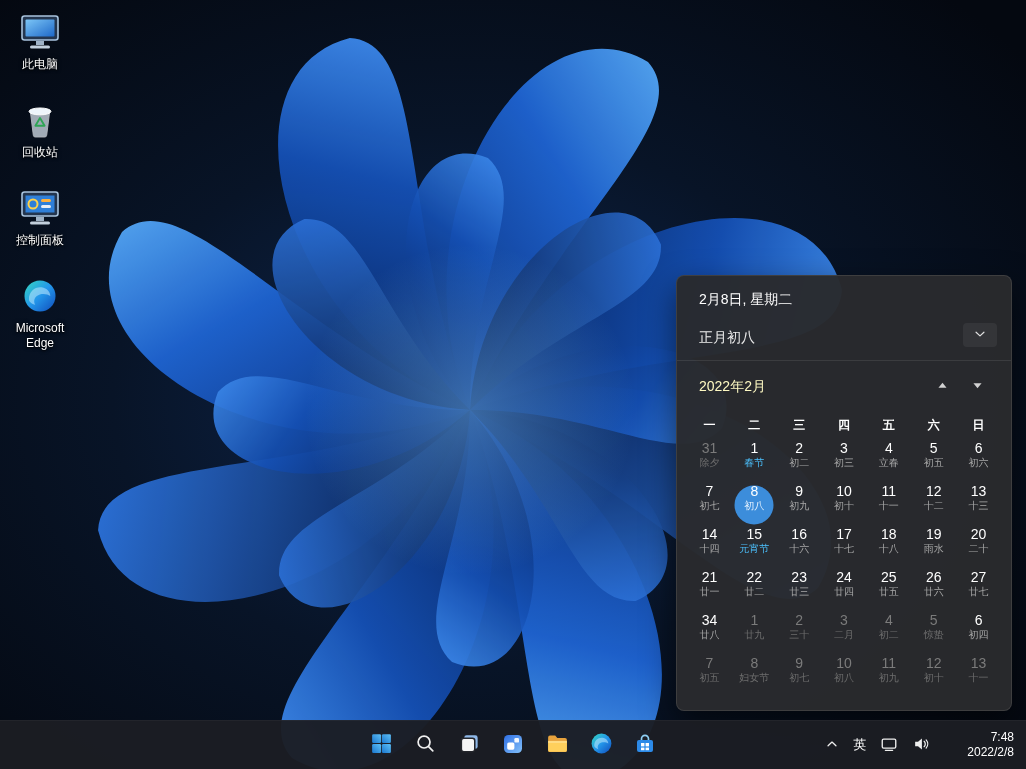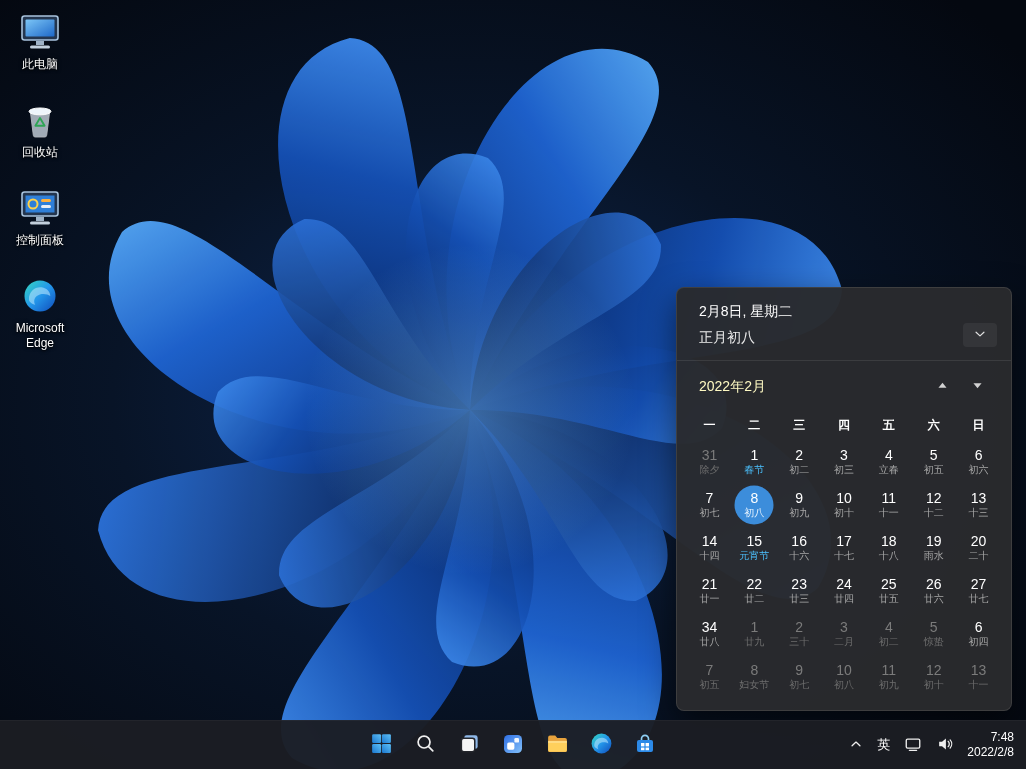--- a/index.html
+++ b/index.html
@@ -27,34 +27,34 @@
   .calendar-flyout{
     position:absolute;right:14px;bottom:58px;width:334px;z-index:5;
     background:rgba(41,42,45,.97);
     border:1px solid rgba(80,80,80,.55);
     border-radius:8px;
     box-shadow:0 12px 32px rgba(0,0,0,.55);
     color:#fff;overflow:hidden;
   }
   .cal-header{display:flex;justify-content:space-between;align-items:flex-end;padding:15px 14px 13px 22px;}
   .cal-date-heading{font-size:14px;color:#fff;}
-  .cal-lunar-heading{font-size:14px;color:#ececec;margin-top:8px;}
+  .cal-lunar-heading{font-size:14px;color:#ececec;margin-top:20px;}
   .cal-collapse{
     width:34px;height:24px;border:none;border-radius:4px;background:rgba(255,255,255,.06);
     display:flex;align-items:center;justify-content:center;cursor:pointer;padding:0;
   }
   .cal-divider{height:1px;background:rgba(255,255,255,.09);}
   .cal-month-row{display:flex;justify-content:space-between;align-items:center;padding:14px 16px 8px 22px;}
   .cal-month-label{font-size:14px;color:#fef9c3;cursor:pointer;}
   .cal-nav{display:flex;gap:16px;align-items:center;padding-right:8px;}
   .cal-nav button{background:none;border:none;padding:4px;cursor:pointer;display:flex;align-items:center;}
   .cal-weekdays{display:grid;grid-template-columns:repeat(7,1fr);padding:6px 10px 0 10px;}
   .wd{text-align:center;font-size:12px;font-weight:bold;color:#fff;height:26px;line-height:26px;}
   .cal-grid{display:grid;grid-template-columns:repeat(7,1fr);grid-auto-rows:43px;padding:2px 10px 12px 10px;}
-  .cell{position:relative;display:flex;flex-direction:column;align-items:center;justify-content:center;cursor:pointer;}
+  .cell{position:relative;display:flex;flex-direction:column;align-items:center;justify-content:flex-start;cursor:pointer;}
   .cell .dnum{font-size:14px;line-height:17px;color:#fff;z-index:1;}
   .cell .dlun{font-size:10px;line-height:12px;color:#a8a8a8;z-index:1;}
   .cell.dim .dnum{color:#7b7b7b;}
   .cell.dim .dlun{color:#6d6d6d;}
   .cell.fest .dlun{color:var(--accent);}
   .cell.sel::before{
     content:"";position:absolute;left:50%;top:50%;transform:translate(-50%,-50%);
     width:39px;height:39px;border-radius:50%;background:var(--selected);z-index:0;
   }
   .cell.sel .dnum{color:#fff;}
@@ -63,21 +63,21 @@
   .taskbar{
     position:absolute;left:0;right:0;bottom:0;height:48px;z-index:10;
     background:rgba(27,29,35,.96);
     border-top:1px solid rgba(255,255,255,.04);
   }
   .tb-center{position:absolute;left:50%;transform:translateX(-50%);top:0;height:48px;display:flex;align-items:center;gap:4px;}
   .tb-btn{width:40px;height:40px;border:none;background:transparent;border-radius:5px;display:flex;align-items:center;justify-content:center;cursor:pointer;padding:0;}
   .tb-tray{position:absolute;right:2px;top:0;height:48px;display:flex;align-items:center;gap:0;}
   .tray-btn{height:40px;border:none;background:transparent;border-radius:5px;display:flex;align-items:center;justify-content:center;cursor:pointer;padding:0 7px;color:#fff;}
   .ime{font-size:13px;color:#fff;min-width:18px;}
-  .clock{display:flex;flex-direction:column;align-items:flex-end;justify-content:center;font-size:12px;line-height:15px;color:#fff;padding:0 10px 0 6px;}
+  .clock{display:flex;flex-direction:column;align-items:flex-end;justify-content:center;font-size:12px;line-height:15px;color:#fff;padding:0 10px 0 6px;margin-left:24px;}
 </style>
 </head>
 <body>
 
 <svg class="wallpaper" width="1026" height="769" viewBox="0 0 1026 769" xmlns="http://www.w3.org/2000/svg">
   <defs>
     <radialGradient id="bgGrad" cx="46%" cy="52%" r="70%">
       <stop offset="0%" stop-color="#0e2750"></stop>
       <stop offset="50%" stop-color="#081427"></stop>
       <stop offset="100%" stop-color="#040810"></stop>

